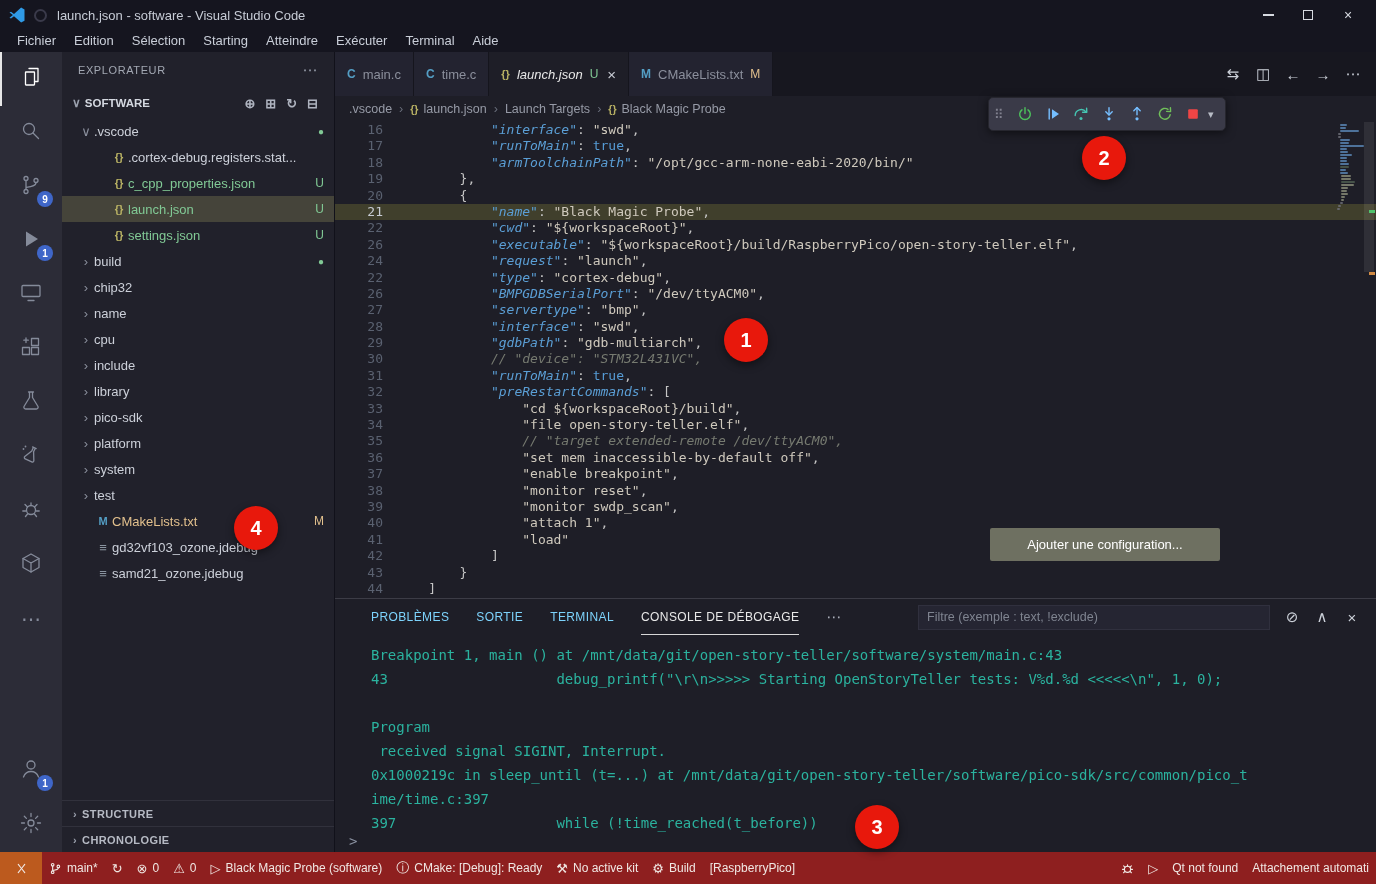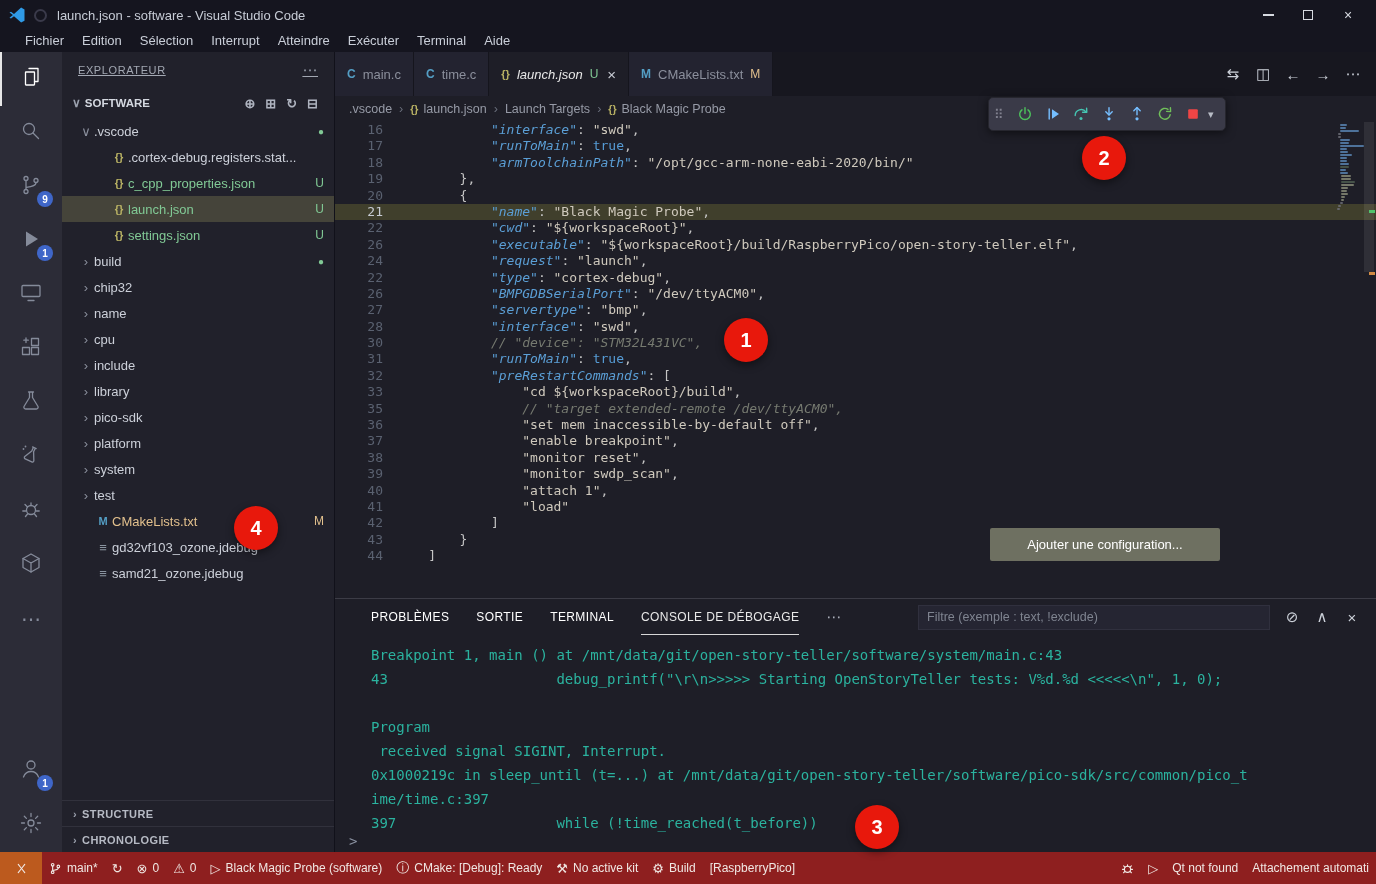--- a/index.html
+++ b/index.html
@@ -9,35 +9,35 @@
   
   .titlebar{position:absolute;top:0;left:0;right:0;height:30px;background:#15151f;display:flex;align-items:center;padding:0 8px;}
   .titlebar .logo{display:flex;align-items:center;margin-right:8px;}
   .rec-dot{width:13px;height:13px;border-radius:50%;border:2px solid #3a3a4a;margin-right:10px;}
   .titlebar .title{font-size:13px;color:#c7ccd6;white-space:nowrap;}
   .win-controls{margin-left:auto;display:flex;}
   .win-btn{width:40px;height:30px;display:flex;align-items:center;justify-content:center;color:#d6d9e0;font-size:14px;}
   .win-btn .minline{display:block;width:11px;height:1.5px;background:#d6d9e0;}
   .win-btn .maxsq{display:block;width:10px;height:10px;border:1.5px solid #d6d9e0;}
   
-  .menubar{position:absolute;top:30px;left:0;right:0;height:22px;background:#15151f;display:flex;align-items:center;padding-left:16px;}
+  .menubar{position:absolute;top:30px;left:0;right:0;height:22px;background:#15151f;display:flex;align-items:center;padding-left:8px;}
   .menu-item{font-size:13px;color:#c9ced8;padding:0 9px;line-height:22px;}
   
   #main{position:absolute;top:52px;left:0;right:0;bottom:32px;display:flex;}
   
   .activitybar{width:62px;background:#2c2c37;display:flex;flex-direction:column;flex-shrink:0;}
   .act-item{height:54px;display:flex;align-items:center;justify-content:center;color:#858b9a;position:relative;}
   .act-item.active{color:#ffffff;border-left:2px solid #e7e7e7;}
   .act-badge{position:absolute;right:9px;bottom:7px;min-width:16px;height:16px;border-radius:9px;background:#3f66c8;color:#fff;
     font-size:10px;display:flex;align-items:center;justify-content:center;padding:0 3px;font-weight:bold;}
   .act-bottom{margin-top:auto;}
   .act-more{font-size:20px;color:#858b9a;}
   
   .sidebar{width:273px;background:#21212b;flex-shrink:0;position:relative;border-right:1px solid #11111a;}
-  .sb-title{height:36px;display:flex;align-items:center;padding:0 16px;font-size:11px;letter-spacing:.6px;color:#a3a8b3;text-decoration:underline;}
+  .sb-title{height:36px;display:flex;align-items:center;padding:0 16px;font-size:11px;letter-spacing:.6px;color:#a3a8b3;}
   .sb-title .more{margin-left:auto;font-size:15px;color:#9aa0ad;}
   .sb-section{height:30px;display:flex;align-items:center;padding:0 6px;font-size:11.5px;font-weight:bold;color:#d4d8e0;}
   .sb-section .chev{font-size:12px;margin:0 4px;color:#9aa0ad;}
   .sb-actions{margin-left:auto;display:flex;gap:10px;padding-right:10px;font-size:13px;color:#aeb3bf;}
   .tree{position:absolute;top:66px;left:0;right:0;}
   .tree-row{height:26px;display:flex;align-items:center;font-size:13px;color:#ccd0d9;padding-right:10px;}
   .tree-row.selected{background:#45443a;color:#ece8dc;}
   .tr-chev{width:16px;text-align:center;color:#8a8f9c;font-size:13px;flex-shrink:0;}
   .tr-icon{width:18px;text-align:center;font-size:11px;flex-shrink:0;font-weight:bold;}
   .tr-icon.json{color:#b9b264;}
@@ -93,21 +93,21 @@
     font-size:13px;display:flex;align-items:center;justify-content:center;border-radius:2px;}
   
   .dbg-toolbar{position:absolute;left:988px;top:97px;height:34px;background:#3a3a48;border:1px solid #26262e;
     border-radius:5px;display:flex;align-items:center;padding:0 5px;gap:2px;box-shadow:0 2px 10px rgba(0,0,0,.55);z-index:40;}
   .dbg-btn{width:26px;height:26px;display:flex;align-items:center;justify-content:center;}
   .dbg-grip{color:#80808e;font-size:13px;width:16px;}
   .dbg-chevron{color:#b8bcc6;font-size:11px;width:12px;}
   
   .panel{flex:1;border-top:1px solid #3c3c46;background:#1e1e27;position:relative;min-height:0;}
   .panel-tabs{height:36px;display:flex;align-items:center;padding-left:36px;}
-  .ptab{font-size:12px;letter-spacing:.4px;color:#ffffff;margin-right:27px;height:36px;display:flex;align-items:center;}
+  .ptab{font-size:12px;letter-spacing:.4px;color:#7dd3fc;margin-right:27px;height:36px;display:flex;align-items:center;}
   .ptab.active{color:#e9e9e9;border-bottom:1.5px solid #d7d7d7;}
   .ptab-more{color:#a9adb8;font-size:15px;margin-right:20px;}
   .pfilter{margin-left:auto;width:352px;height:25px;background:#252532;border:1px solid #30303e;color:#d0d4dc;
     font-size:12.5px;padding:0 8px;outline:none;font-family:"Liberation Sans",sans-serif;}
   .pfilter::placeholder{color:#7f8490;}
   .panel-acts{display:flex;align-items:center;gap:6px;padding:0 12px 0 10px;color:#cdd2da;}
   .panel-act{width:24px;height:24px;display:flex;align-items:center;justify-content:center;font-size:15px;}
   .console{padding:8px 0 0 36px;}
   .console-line{font-family:"DejaVu Sans Mono",monospace;font-size:14px;line-height:24px;white-space:pre;color:#2bb39f;}
   .prompt{position:absolute;bottom:3px;left:14px;color:#8a91a0;font-size:14px;font-family:"DejaVu Sans Mono",monospace;}
@@ -144,21 +144,21 @@
           <span class="maxsq"></span>
         </span>
       <span class="win-btn">×</span>
     </div>
   </div>
 
   <div class="menubar" id="menubar">
       <span class="menu-item">Fichier</span>
       <span class="menu-item">Edition</span>
       <span class="menu-item">Sélection</span>
-      <span class="menu-item">Interrupt</span>
+      <span class="menu-item">Starting</span>
       <span class="menu-item">Atteindre</span>
       <span class="menu-item">Exécuter</span>
       <span class="menu-item">Terminal</span>
       <span class="menu-item">Aide</span>
     </div>
 
   <div id="main">
     <div class="activitybar" id="activitybar">
         <div class="act-item active">
           <span><svg width="24" height="24" viewBox="0 0 24 24" fill="none" stroke="currentColor" stroke-width="1.3" stroke-linecap="round" stroke-linejoin="round">
@@ -417,24 +417,26 @@
             <div class="code-line"><span class="gutter">19</span><span class="code-text"><span class="tok-p">        },</span></span></div>
             <div class="code-line"><span class="gutter">20</span><span class="code-text"><span class="tok-p">        {</span></span></div>
             <div class="code-line active"><span class="gutter">21</span><span class="code-text"><span class="tok-p">            </span><span class="tok-k">"name"</span><span class="tok-p">: </span><span class="tok-s">"Black Magic Probe"</span><span class="tok-p">,</span></span></div>
             <div class="code-line"><span class="gutter">22</span><span class="code-text"><span class="tok-p">            </span><span class="tok-k">"cwd"</span><span class="tok-p">: </span><span class="tok-s">"${workspaceRoot}"</span><span class="tok-p">,</span></span></div>
             <div class="code-line"><span class="gutter">26</span><span class="code-text"><span class="tok-p">            </span><span class="tok-k">"executable"</span><span class="tok-p">: </span><span class="tok-s">"${workspaceRoot}/build/RaspberryPico/open-story-teller.elf"</span><span class="tok-p">,</span></span></div>
             <div class="code-line"><span class="gutter">24</span><span class="code-text"><span class="tok-p">            </span><span class="tok-k">"request"</span><span class="tok-p">: </span><span class="tok-s">"launch"</span><span class="tok-p">,</span></span></div>
             <div class="code-line"><span class="gutter">22</span><span class="code-text"><span class="tok-p">            </span><span class="tok-k">"type"</span><span class="tok-p">: </span><span class="tok-s">"cortex-debug"</span><span class="tok-p">,</span></span></div>
             <div class="code-line"><span class="gutter">26</span><span class="code-text"><span class="tok-p">            </span><span class="tok-k">"BMPGDBSerialPort"</span><span class="tok-p">: </span><span class="tok-s">"/dev/ttyACM0"</span><span class="tok-p">,</span></span></div>
             <div class="code-line"><span class="gutter">27</span><span class="code-text"><span class="tok-p">            </span><span class="tok-k">"servertype"</span><span class="tok-p">: </span><span class="tok-s">"bmp"</span><span class="tok-p">,</span></span></div>
             <div class="code-line"><span class="gutter">28</span><span class="code-text"><span class="tok-p">            </span><span class="tok-k">"interface"</span><span class="tok-p">: </span><span class="tok-s">"swd"</span><span class="tok-p">,</span></span></div>
+            <div class="code-line"><span class="gutter">29</span><span class="code-text"><span class="tok-p">            </span><span class="tok-k">"gdbPath"</span><span class="tok-p">: </span><span class="tok-s">"gdb-multiarch"</span><span class="tok-p">,</span></span></div>
             <div class="code-line"><span class="gutter">30</span><span class="code-text"><span class="tok-p">            </span><span class="tok-c">// "device": "STM32L431VC",</span></span></div>
             <div class="code-line"><span class="gutter">31</span><span class="code-text"><span class="tok-p">            </span><span class="tok-k">"runToMain"</span><span class="tok-p">: </span><span class="tok-b">true</span><span class="tok-p">,</span></span></div>
             <div class="code-line"><span class="gutter">32</span><span class="code-text"><span class="tok-p">            </span><span class="tok-k">"preRestartCommands"</span><span class="tok-p">: [</span></span></div>
             <div class="code-line"><span class="gutter">33</span><span class="code-text"><span class="tok-p">                </span><span class="tok-s">"cd ${workspaceRoot}/build"</span><span class="tok-p">,</span></span></div>
+            <div class="code-line"><span class="gutter">34</span><span class="code-text"><span class="tok-p">                </span><span class="tok-s">"file open-story-teller.elf"</span><span class="tok-p">,</span></span></div>
             <div class="code-line"><span class="gutter">35</span><span class="code-text"><span class="tok-p">                </span><span class="tok-c">// "target extended-remote /dev/ttyACM0",</span></span></div>
             <div class="code-line"><span class="gutter">36</span><span class="code-text"><span class="tok-p">                </span><span class="tok-s">"set mem inaccessible-by-default off"</span><span class="tok-p">,</span></span></div>
             <div class="code-line"><span class="gutter">37</span><span class="code-text"><span class="tok-p">                </span><span class="tok-s">"enable breakpoint"</span><span class="tok-p">,</span></span></div>
             <div class="code-line"><span class="gutter">38</span><span class="code-text"><span class="tok-p">                </span><span class="tok-s">"monitor reset"</span><span class="tok-p">,</span></span></div>
             <div class="code-line"><span class="gutter">39</span><span class="code-text"><span class="tok-p">                </span><span class="tok-s">"monitor swdp_scan"</span><span class="tok-p">,</span></span></div>
             <div class="code-line"><span class="gutter">40</span><span class="code-text"><span class="tok-p">                </span><span class="tok-s">"attach 1"</span><span class="tok-p">,</span></span></div>
             <div class="code-line"><span class="gutter">41</span><span class="code-text"><span class="tok-p">                </span><span class="tok-s">"load"</span></span></div>
             <div class="code-line"><span class="gutter">42</span><span class="code-text"><span class="tok-p">            ]</span></span></div>
             <div class="code-line"><span class="gutter">43</span><span class="code-text"><span class="tok-p">        }</span></span></div>
             <div class="code-line"><span class="gutter">44</span><span class="code-text"><span class="tok-p">    ]</span></span></div>

